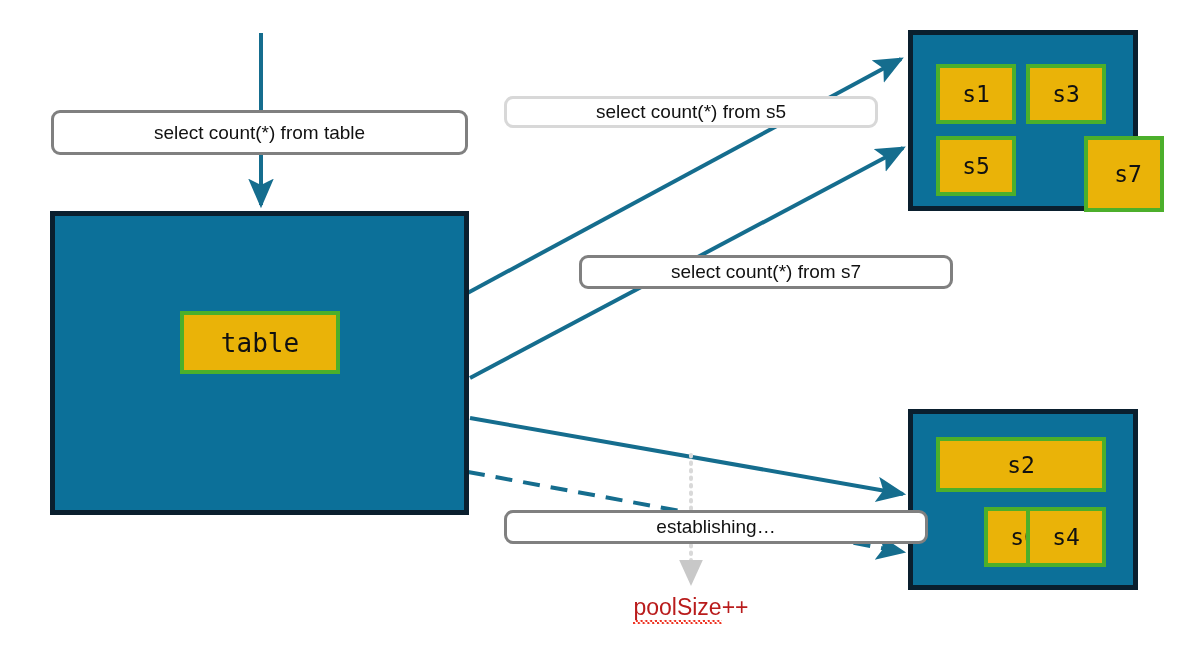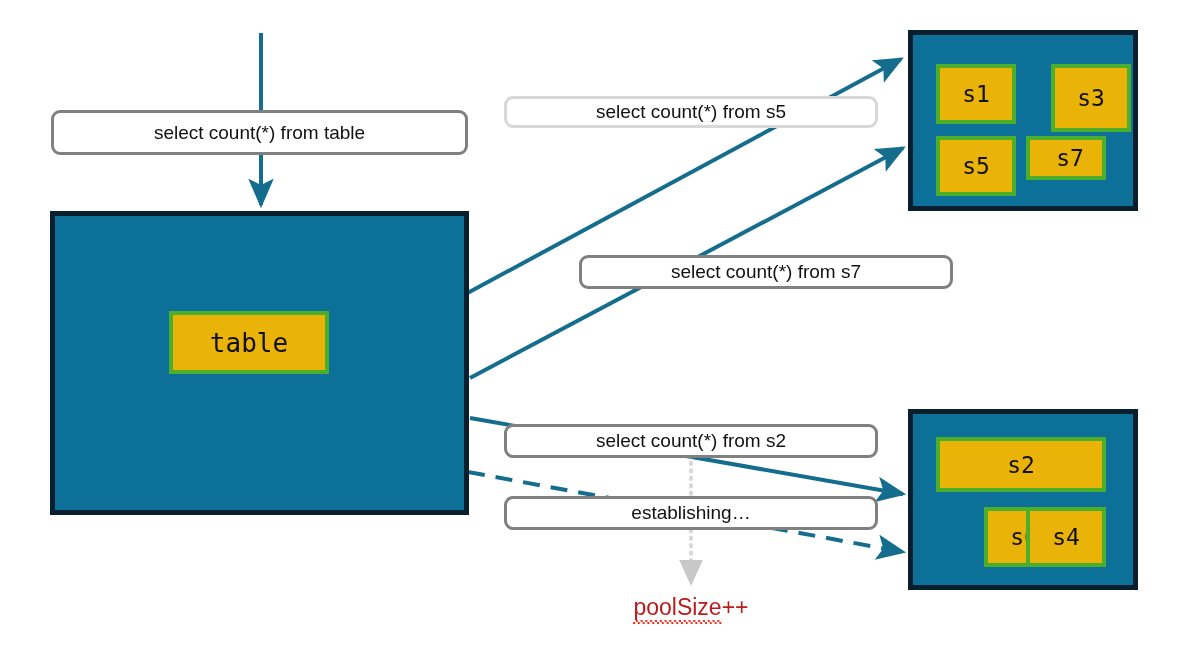--- a/index.html
+++ b/index.html
@@ -58,31 +58,31 @@
     background: #eab308;
     border: 4px solid #4CAF2B;
     box-sizing: border-box;
     display: flex;
     align-items: center;
     justify-content: center;
     color: #111111;
     font-family: "DejaVu Sans Mono", "Liberation Mono", monospace;
   }
   .table-box {
-    left: 169px;
+    left: 180px;
     top: 311px;
     width: 160px;
     height: 63px;
     font-size: 26px;
   }
   .shard-box { font-size: 23px; }
   .sb-s1 { left: 936px; top: 64px;  width: 80px; height: 60px; }
-  .sb-s3 { left: 1026px; top: 64px; width: 80px; height: 68px; margin-left: 25px; }
+  .sb-s3 { left: 1026px; top: 64px; width: 80px; height: 60px; }
   .sb-s5 { left: 936px; top: 136px; width: 80px; height: 60px; }
-  .sb-s7 { left: 1026px; top: 136px; width: 80px; height: 44px; padding-left: 8px; }
+  .sb-s7 { left: 1084px; top: 136px; width: 80px; height: 76px; padding-left: 8px; }
   .sb-s2 { left: 936px; top: 437px; width: 170px; height: 55px; }
   .sb-s6 { left: 936px; top: 507px; width: 80px; height: 60px; margin-left: 48px; }
   .sb-s4 { left: 1026px; top: 507px; width: 80px; height: 60px; }
 
   
   .pill {
     position: absolute;
     background: #ffffff;
     border: 3px solid #808080;
     border-radius: 9px;
@@ -96,21 +96,21 @@
     white-space: nowrap;
     letter-spacing: 0px;
   }
   .pill.light { border-color: #D8D8D8; }
 
   .pill-table { left: 51px;  top: 110px; width: 417px; height: 45px; }
   .pill-s5    { left: 504px; top: 96px;  width: 374px; height: 32px; z-index: 6; }
   .pill-s3    { left: 504px; top: 126px; width: 374px; height: 32px; z-index: 7; }
   .pill-s7    { left: 579px; top: 255px; width: 374px; height: 34px; z-index: 7; }
   .pill-s2    { left: 504px; top: 424px; width: 374px; height: 34px; z-index: 7; }
-  .pill-est   { left: 504px; top: 496px; width: 374px; height: 34px; z-index: 7; }
+  .pill-est   { left: 504px; top: 510px; width: 424px; height: 34px; z-index: 7; }
 
   
   .poolsize {
     position: absolute;
     left: 591px;
     top: 594px;
     width: 200px;
     text-align: center;
     font-family: "Liberation Sans", sans-serif;
     font-size: 23px;
@@ -189,19 +189,18 @@
   <div class="gbox shard-box sb-s6">s6</div>
   <div class="gbox shard-box sb-s4">s4</div>
 
   <div class="pill pill-table">select count(*) from table</div>
 
   <div class="pill pill-s5 light">select count(*) from s5</div>
 
 
   <div class="pill pill-s7">select count(*) from s7</div>
 
-  <div class="pill pill-s2">select count(*) from s2</div>
 
   <div class="pill pill-est">establishing…</div>
 
   <div class="poolsize"><span class="squiggle">poolSize</span><span>++</span></div>
 
 </div>
 
 </body></html>

